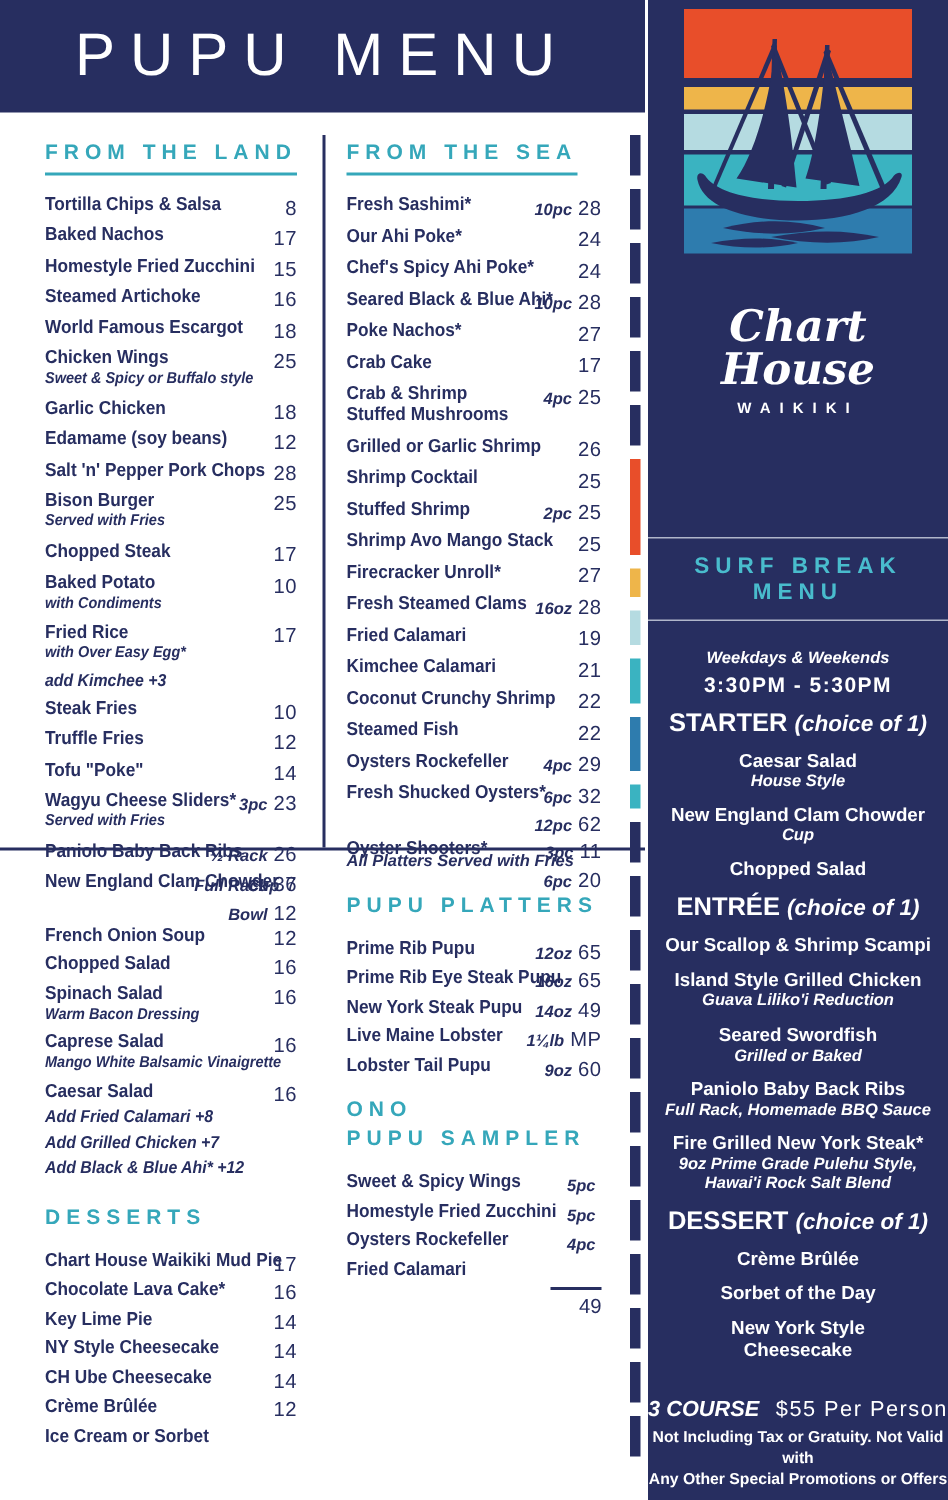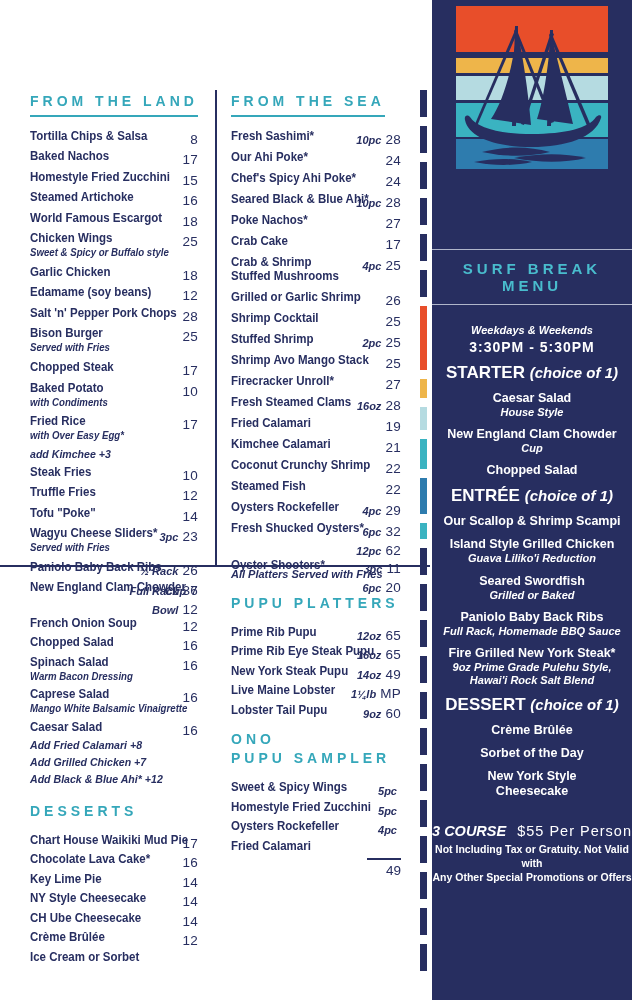--- a/index.html
+++ b/index.html
@@ -69,20 +69,23 @@
   .price-banner{margin-top:24px;font-size:14.5px;}
   .price-banner .em{font-style:italic;font-weight:700;margin-right:11px;}
   .price-banner .rest{font-weight:400;letter-spacing:1px;}
   .disclaimer{font-weight:700;font-size:10.5px;line-height:1.3;margin-top:4px;white-space:pre-line;}
 </style>
 </head>
 <body>
 
 <div class="page">
 
+  <div class="hdr">
+    <h1>PUPU MENU</h1>
+  </div>
 
   <div class="vline"></div>
   <div class="hline"></div>
   <div class="dashes" id="dashes">
       <div style="height: 27px; background: rgb(39, 46, 96);"></div>
       <div style="height: 27px; background: rgb(39, 46, 96);"></div>
       <div style="height: 27px; background: rgb(39, 46, 96);"></div>
       <div style="height: 27px; background: rgb(39, 46, 96);"></div>
       <div style="height: 27px; background: rgb(39, 46, 96);"></div>
       <div style="height: 27px; background: rgb(39, 46, 96);"></div>
@@ -673,20 +676,24 @@
           <path d="M95,26 L65,118 L68,119 L98,28 Z"></path>
           <path d="M61,24 C57,62 47,96 35,113 L75,119 C72,84 67,50 61,24 Z"></path>
           <path d="M95,28 C92,64 87,96 81,113 L117,118 C110,88 102,56 95,28 Z"></path>
           <path d="M9,114 C13,133 43,141 76,141 C109,141 139,132 145,112 C146,109 143,108 140,111 C133,122 109,128 76,128 C44,128 21,122 14,111 C11,108 8,110 9,114 Z"></path>
           <path d="M26,146 C50,140 72,140 94,146 C72,151 50,151 26,146 Z"></path>
           <path d="M58,152 C84,147 108,147 130,152 C108,157 84,157 58,152 Z"></path>
           <path d="M18,156 C38,152 58,152 76,156 C58,160 38,160 18,156 Z"></path>
         </g>
       </svg>
     </div>
+    <div class="brand">
+      <div class="brand-script">Chart House</div>
+      <div class="brand-sub">WAIKIKI</div>
+    </div>
     <div class="panel-rule rule-a"></div>
     <div class="sbm-title">SURF BREAK MENU</div>
     <div class="panel-rule"></div>
     <div class="sched-label">Weekdays &amp; Weekends</div>
     <div class="sched-time">3:30PM - 5:30PM</div>
     <div id="courses">
         <div class="course">
           <div class="course-title"><span>STARTER </span><span class="choice">(choice of 1)</span></div>
           <div class="c-item">
             <div class="c-name">Caesar Salad</div>

